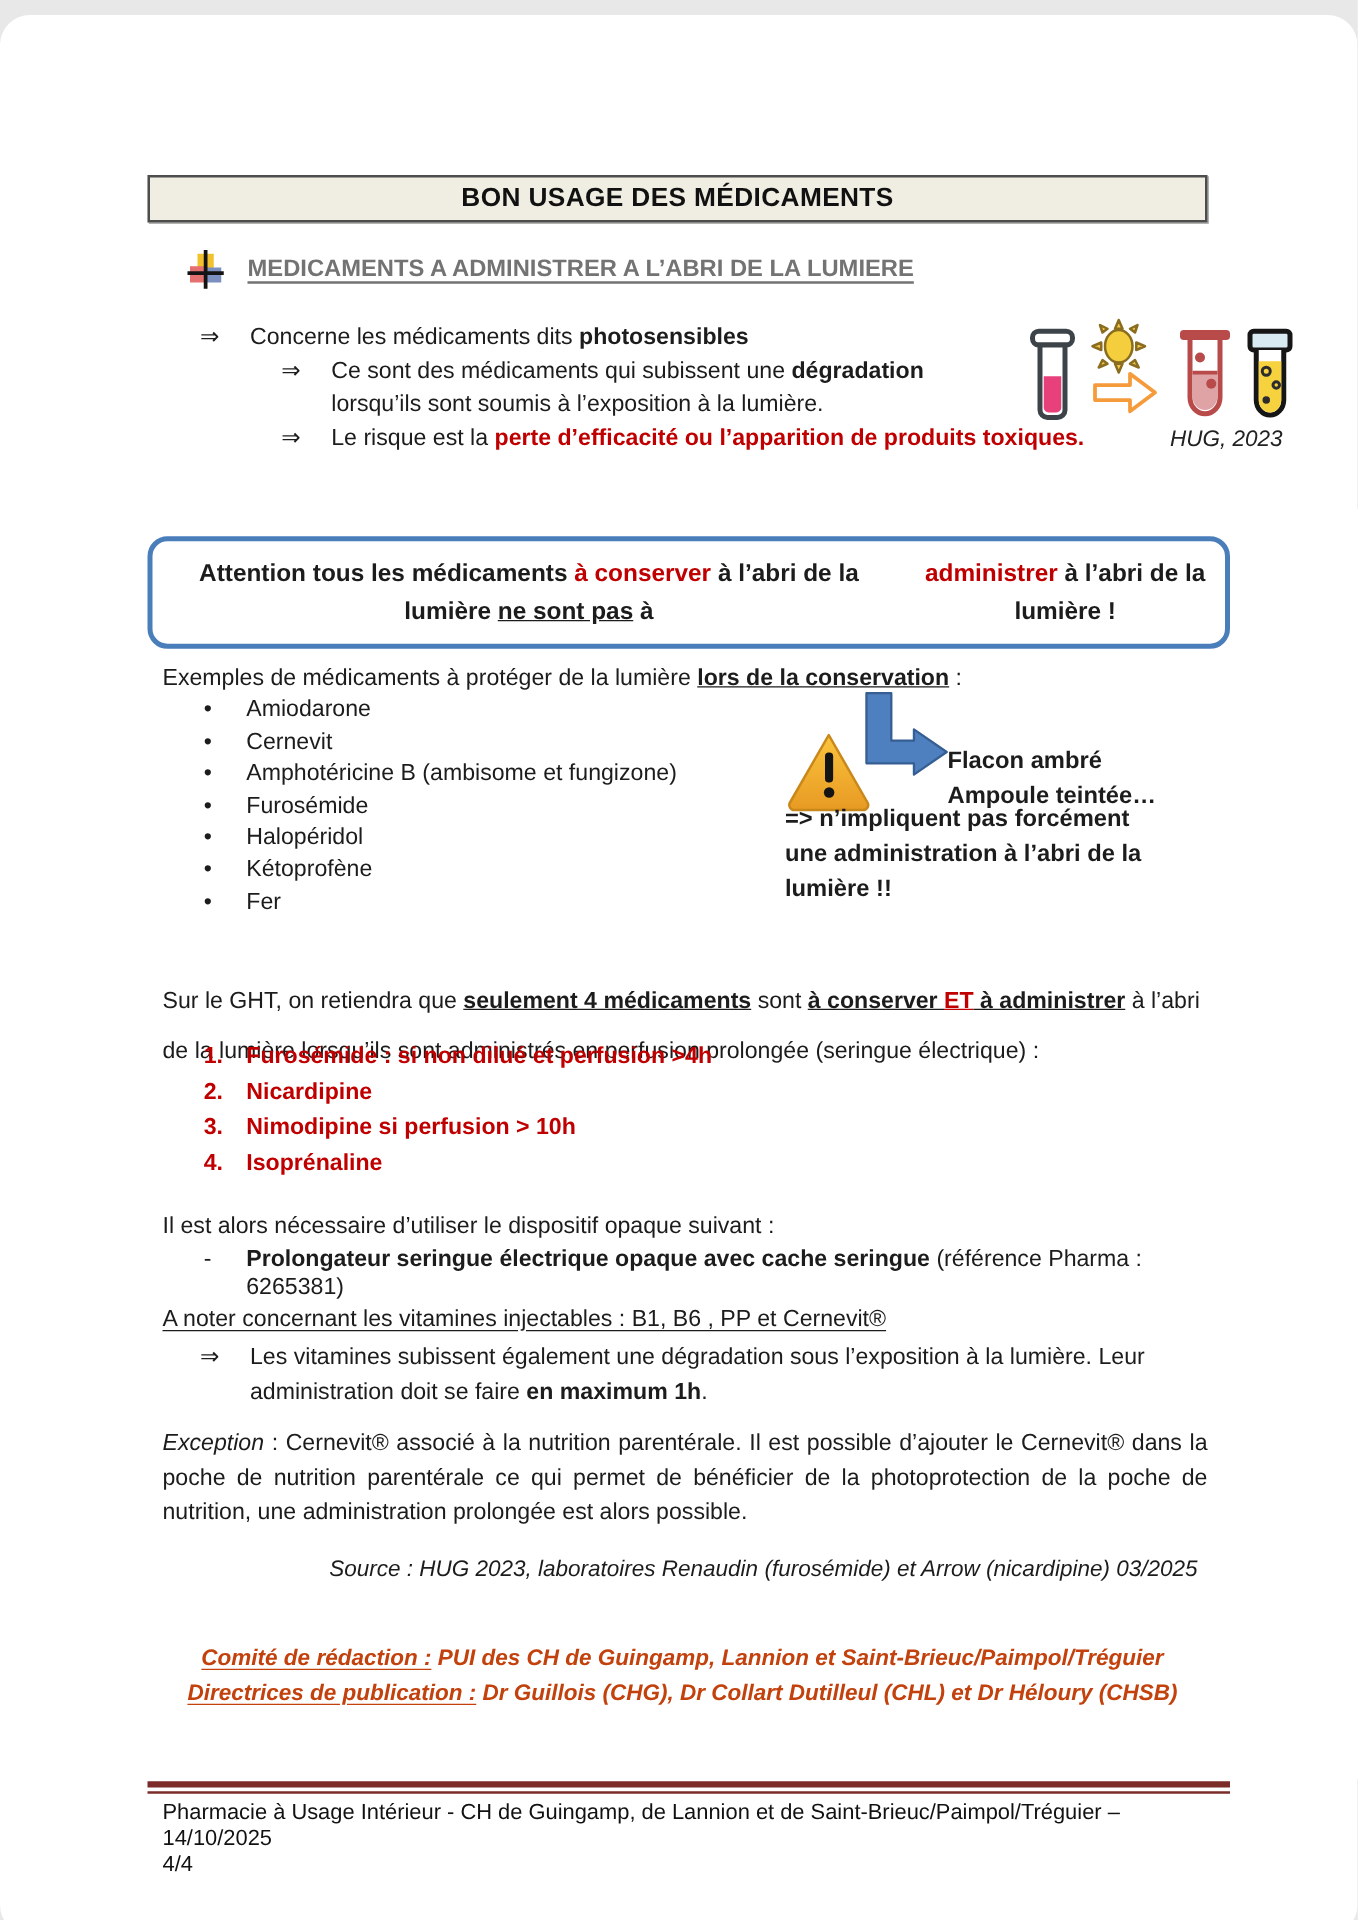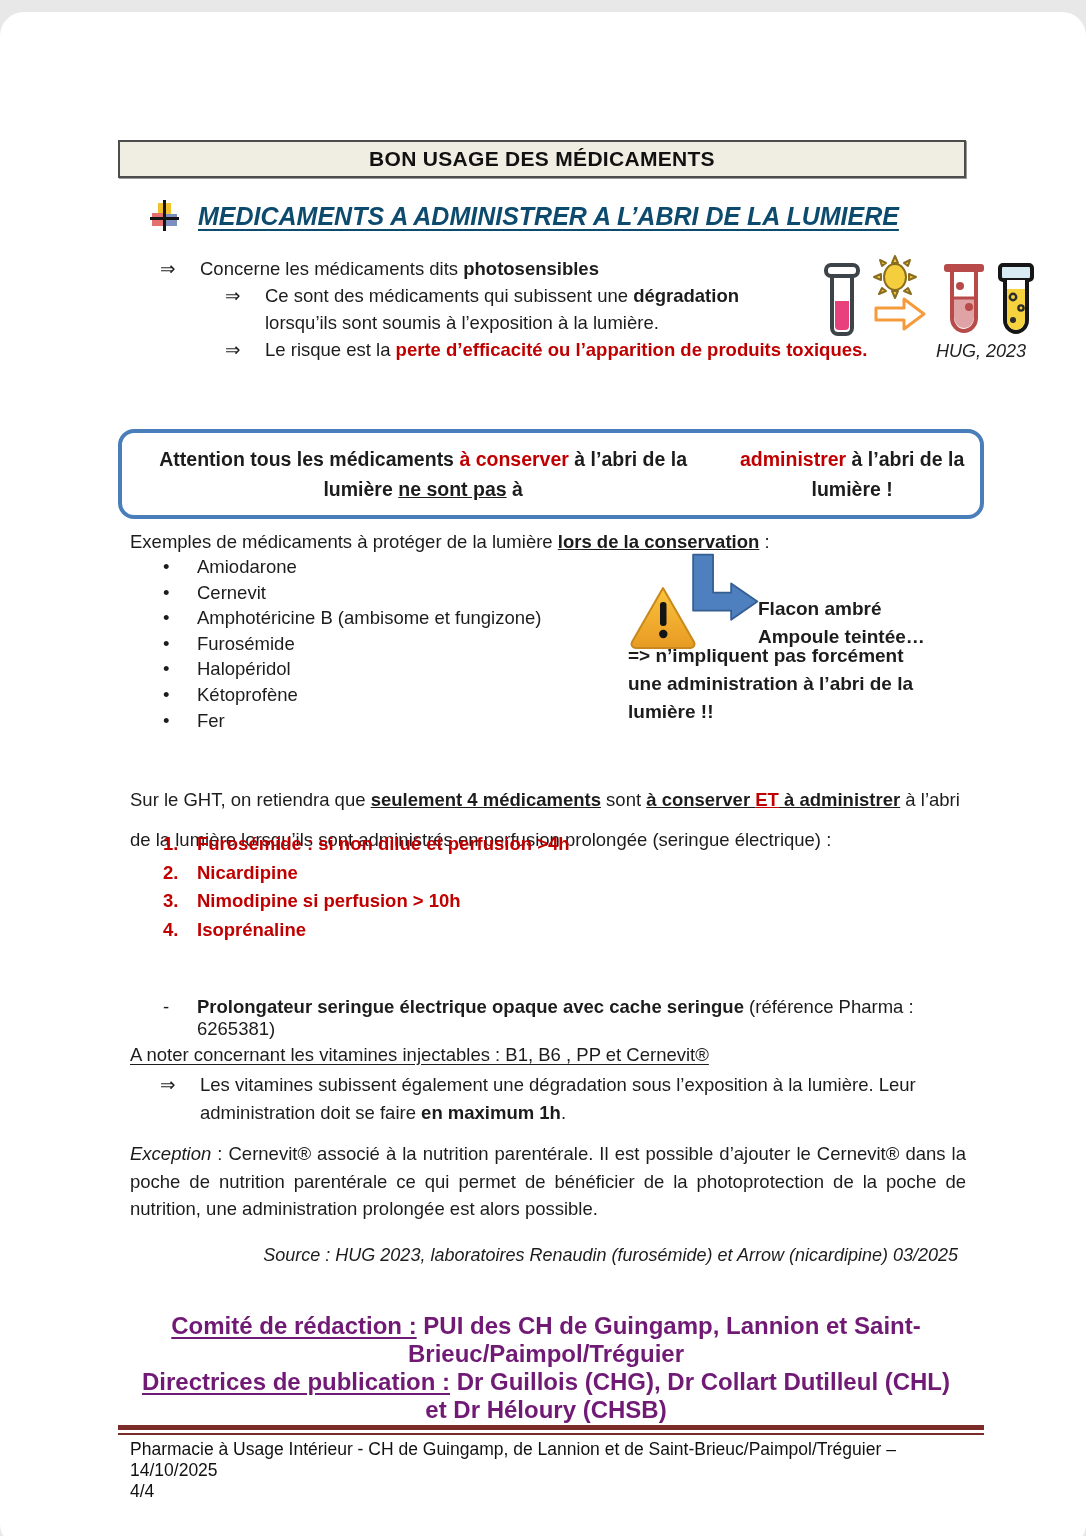--- a/index.html
+++ b/index.html
@@ -22,22 +22,22 @@
 
   .heading-row{left:150px;top:188px;display:flex;align-items:center;gap:18px;}
   .squares-icon{position:relative;width:30px;height:32px;flex:none;}
   .squares-icon span{position:absolute;display:block;}
   .sq-yellow{left:8px;top:3px;width:13px;height:13px;background:#F2C12E;}
   .sq-red{left:2px;top:13px;width:12px;height:13px;background:#E57070;}
   .sq-blue{left:14px;top:14px;width:13px;height:12px;background:#7B8FC0;}
   .cross-v{left:13px;top:0;width:3px;height:31px;background:#141414;}
   .cross-h{left:0;top:17px;width:29px;height:3px;background:#141414;}
   .heading-text{
-    font-size:25px;font-weight:bold;color:#0c4a6e;
-    text-decoration:underline;text-decoration-thickness:2px;text-underline-offset:4px;font-style:italic;
+    font-size:19px;font-weight:bold;color:#737373;
+    text-decoration:underline;text-decoration-thickness:2px;text-underline-offset:4px;
   }
 
   .intro-row{display:flex;font-size:18.5px;line-height:27px;}
   .intro-row .arr{flex:none;width:40px;}
   .r1{left:160px;top:243px;width:620px;}
   .r2{left:225px;top:270px;width:562px;}
   .r3{left:225px;top:324px;width:720px;}
 
   .illus{left:820px;top:246px;width:215px;height:84px;}
   .illus svg{position:absolute;}
@@ -71,21 +71,21 @@
   .device-item .dash{flex:none;width:34px;}
 
   .vit-heading{left:130px;top:1032px;font-size:18.5px;text-underline-offset:3px;}
   .vit-row{left:160px;top:1059px;width:780px;display:flex;font-size:18.5px;line-height:27.5px;}
   .vit-row .arr{flex:none;width:40px;}
 
   .exception{left:130px;top:1128px;width:836px;font-size:18.5px;line-height:27.5px;text-align:justify;}
   .source-line{left:130px;top:1233px;width:828px;text-align:right;font-size:18px;font-style:italic;}
 
   .credits{left:130px;top:1300px;width:832px;text-align:center;
-    font-size:24px;font-weight:bold;color:#701a75;line-height:28px;}
+    font-size:18px;font-weight:bold;font-style:italic;color:#c2410c;line-height:28px;}
   .credits .lbl{text-decoration:underline;text-underline-offset:3px;}
 
   .footer-rule{left:118px;top:1413px;width:866px;height:3px;
     border-top:5px solid #7B2B28;border-bottom:2px solid #7B2B28;}
   .footer-row{left:130px;top:1427px;width:832px;display:flex;justify-content:space-between;
     font-size:17.5px;color:#111;flex-direction:column;}
 </style>
 </head>
 <body>
 
@@ -232,20 +232,21 @@
     <div class="li">
         <span class="num">3.</span>
         <span>Nimodipine si perfusion &gt; 10h</span>
       </div>
     <div class="li">
         <span class="num">4.</span>
         <span>Isoprénaline</span>
       </div>
   </div>
 
+  <div class="abs device-intro">Il est alors nécessaire d’utiliser le dispositif opaque suivant :</div>
   <div class="abs device-item">
     <span class="dash">-</span>
     <span><span class="b">Prolongateur seringue électrique opaque avec cache seringue</span><span> (référence Pharma : 6265381)</span></span>
   </div>
 
   <div class="abs vit-heading u">A noter concernant les vitamines injectables : B1, B6 , PP et Cernevit®</div>
   <div class="abs vit-row">
     <span class="arr">⇒</span>
     <span><span>Les vitamines subissent également une dégradation sous l’exposition à la lumière. Leur administration doit se faire </span><span class="b">en maximum 1h</span><span>.</span></span>
   </div>

